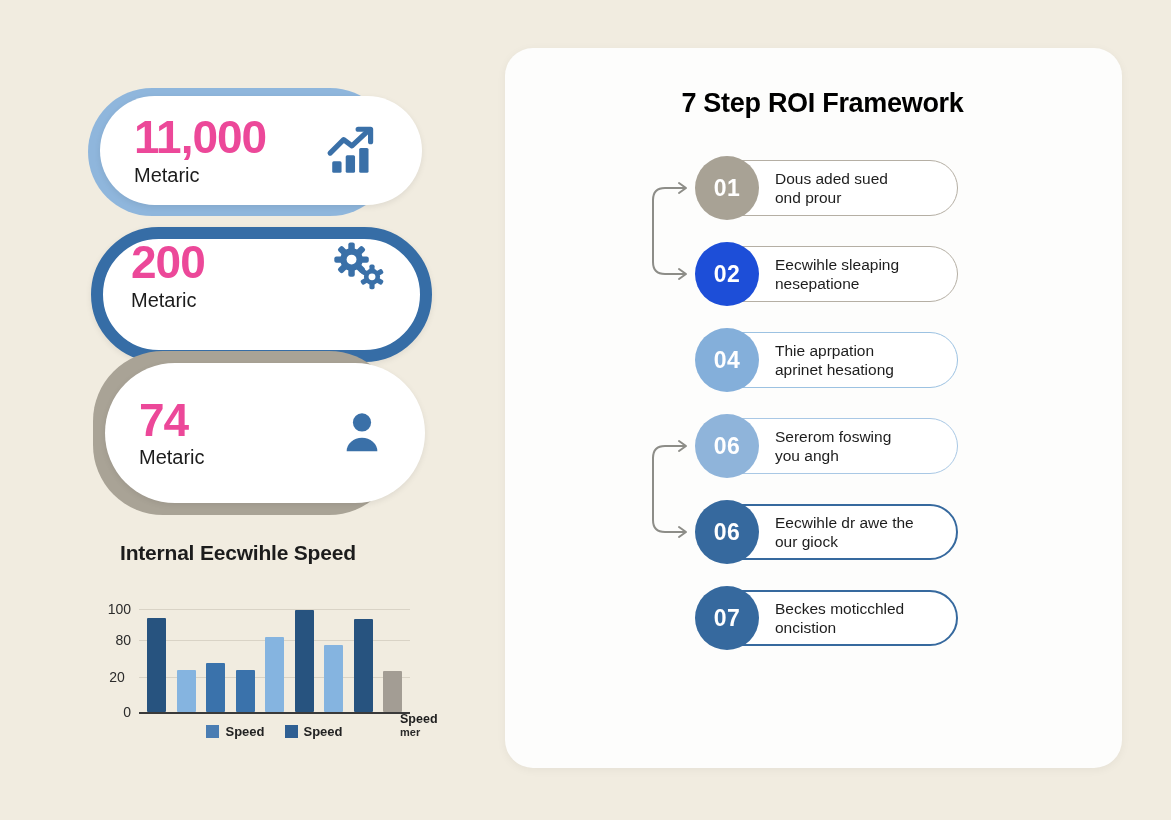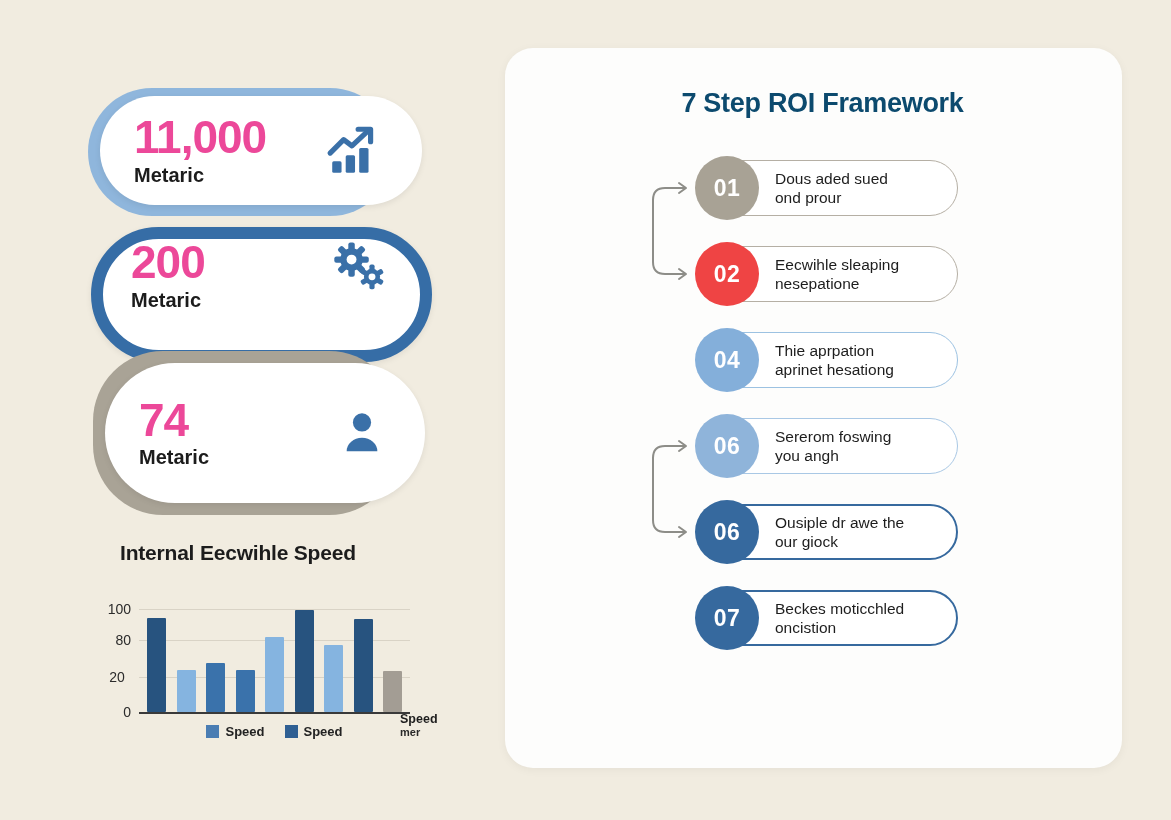--- a/index.html
+++ b/index.html
@@ -26,21 +26,21 @@
     left:91px; top:227px; width:341px; height:135px;
     border:12px solid #14b8a6; border-radius:72px; background:#ffffff;
     box-sizing:border-box; box-shadow:0 2px 6px rgba(0,0,0,0.08);
     display:flex; justify-content:space-between;
     padding:0 34px 0 28px;
   }
   .metric-3 { left:93px; top:351px; width:332px; height:164px; }
   .metric-3 .accent { top:0; left:0; right:26px; bottom:0; }
   .metric-3 .face { top:12px; left:12px; right:0; bottom:12px; }
   .m-num { font-size:46px; font-weight:800; letter-spacing:-1px; line-height:1.04; color:#ec4899; }
-  .m-lbl { font-size:20px; font-weight:700; margin-top:2px; color:#1c1c1c; }
+  .m-lbl { font-size:20px; font-weight:400; margin-top:2px; color:#1c1c1c; }
   .m-icon { width:56px; height:52px; flex:0 0 auto; }
 
   
   .chart-title { position:absolute; left:120px; top:541px; font-size:21px; font-weight:800; letter-spacing:-0.2px; }
   .chart { position:absolute; left:103px; top:600px; width:320px; height:160px; }
   .plot { position:absolute; left:36px; top:9px; width:271px; height:103px; display:flex; align-items:flex-end; justify-content:space-between; padding:0 8px; box-sizing:border-box; }
   .gridline { position:absolute; left:36px; width:271px; height:1px; background:#d9d3c6; }
   .gridline.base { height:2px; background:#3a3a3a; }
   .ytick { position:absolute; left:0; width:28px; text-align:right; font-size:14px; color:#2b2b2b; }
   .bar { width:19px; border-radius:1px; position:relative; z-index:1; }
@@ -50,21 +50,21 @@
   .side-note { position:absolute; left:297px; top:112px; width:60px; line-height:1.15; }
   .side-note .l1 { font-size:12.5px; font-weight:700; color:#1d1d1d; }
   .side-note .l2 { font-size:11px; font-weight:600; color:#2a2a2a; }
 
   
   .card {
     position:absolute; left:505px; top:48px; width:617px; height:720px;
     background:#fdfdfc; border-radius:28px;
     box-shadow:0 2px 10px rgba(0,0,0,0.05);
   }
-  .card-title { text-align:center; padding-top:40px; font-size:27px; font-weight:800; letter-spacing:-0.3px; text-indent:18px; color:#0c4a6e; }
+  .card-title { text-align:center; padding-top:40px; font-size:27px; font-weight:800; letter-spacing:-0.3px; text-indent:18px; color:#000000; }
   .steps { position:absolute; left:190px; top:108px; width:263px; }
   .step { position:relative; height:64px; margin-bottom:22px; }
   .step-pill { position:absolute; left:8px; right:0; top:4px; bottom:4px; border-radius:30px; border:1.5px solid #b5afa4; background:#ffffff; box-sizing:border-box; }
   .step-pill.heavy { border-width:2px; }
   .step-circle {
     position:absolute; left:0; top:0; width:64px; height:64px; border-radius:50%;
     color:#fff; font-size:23px; font-weight:800; letter-spacing:0.5px;
     display:flex; align-items:center; justify-content:center;
   }
   .step-text { position:absolute; left:80px; top:50%; transform:translateY(-50%); font-size:15.5px; line-height:1.25; color:#1d1d1d; font-weight:500; white-space:nowrap; }
@@ -197,21 +197,21 @@
       <div class="step-pill" style="border-color: rgb(181, 175, 164);"></div>
       <div class="step-circle" style="background: rgb(168, 162, 149);">01</div>
       <div class="step-text">
         <div>Dous aded sued</div>
         <div>ond prour</div>
       </div>
     </div>
 
     <div class="step">
       <div class="step-pill" style="border-color: rgb(181, 175, 164);"></div>
-      <div class="step-circle" style="background: #ef4444;">02</div>
+      <div class="step-circle" style="background: #1d4ed8;">02</div>
       <div class="step-text">
         <div>Eecwihle sleaping</div>
         <div>nesepatione</div>
       </div>
     </div>
 
     <div class="step">
       <div class="step-pill" style="border-color: rgb(156, 194, 226);"></div>
       <div class="step-circle" style="background: rgb(132, 175, 218);">04</div>
       <div class="step-text">
@@ -227,21 +227,21 @@
       <div class="step-text">
         <div>Sererom foswing</div>
         <div>you angh</div>
       </div>
     </div>
 
     <div class="step">
       <div class="step-pill heavy" style="border-color: rgb(54, 105, 158);"></div>
       <div class="step-circle" style="background: rgb(54, 105, 158);">06</div>
       <div class="step-text">
-        <div>Ousiple dr awe the</div>
+        <div>Eecwihle dr awe the</div>
         <div>our giock</div>
       </div>
     </div>
 
     <div class="step">
       <div class="step-pill heavy" style="border-color: rgb(54, 105, 158);"></div>
       <div class="step-circle" style="background: rgb(54, 105, 158);">07</div>
       <div class="step-text">
         <div>Beckes moticchled</div>
         <div>oncistion</div>

